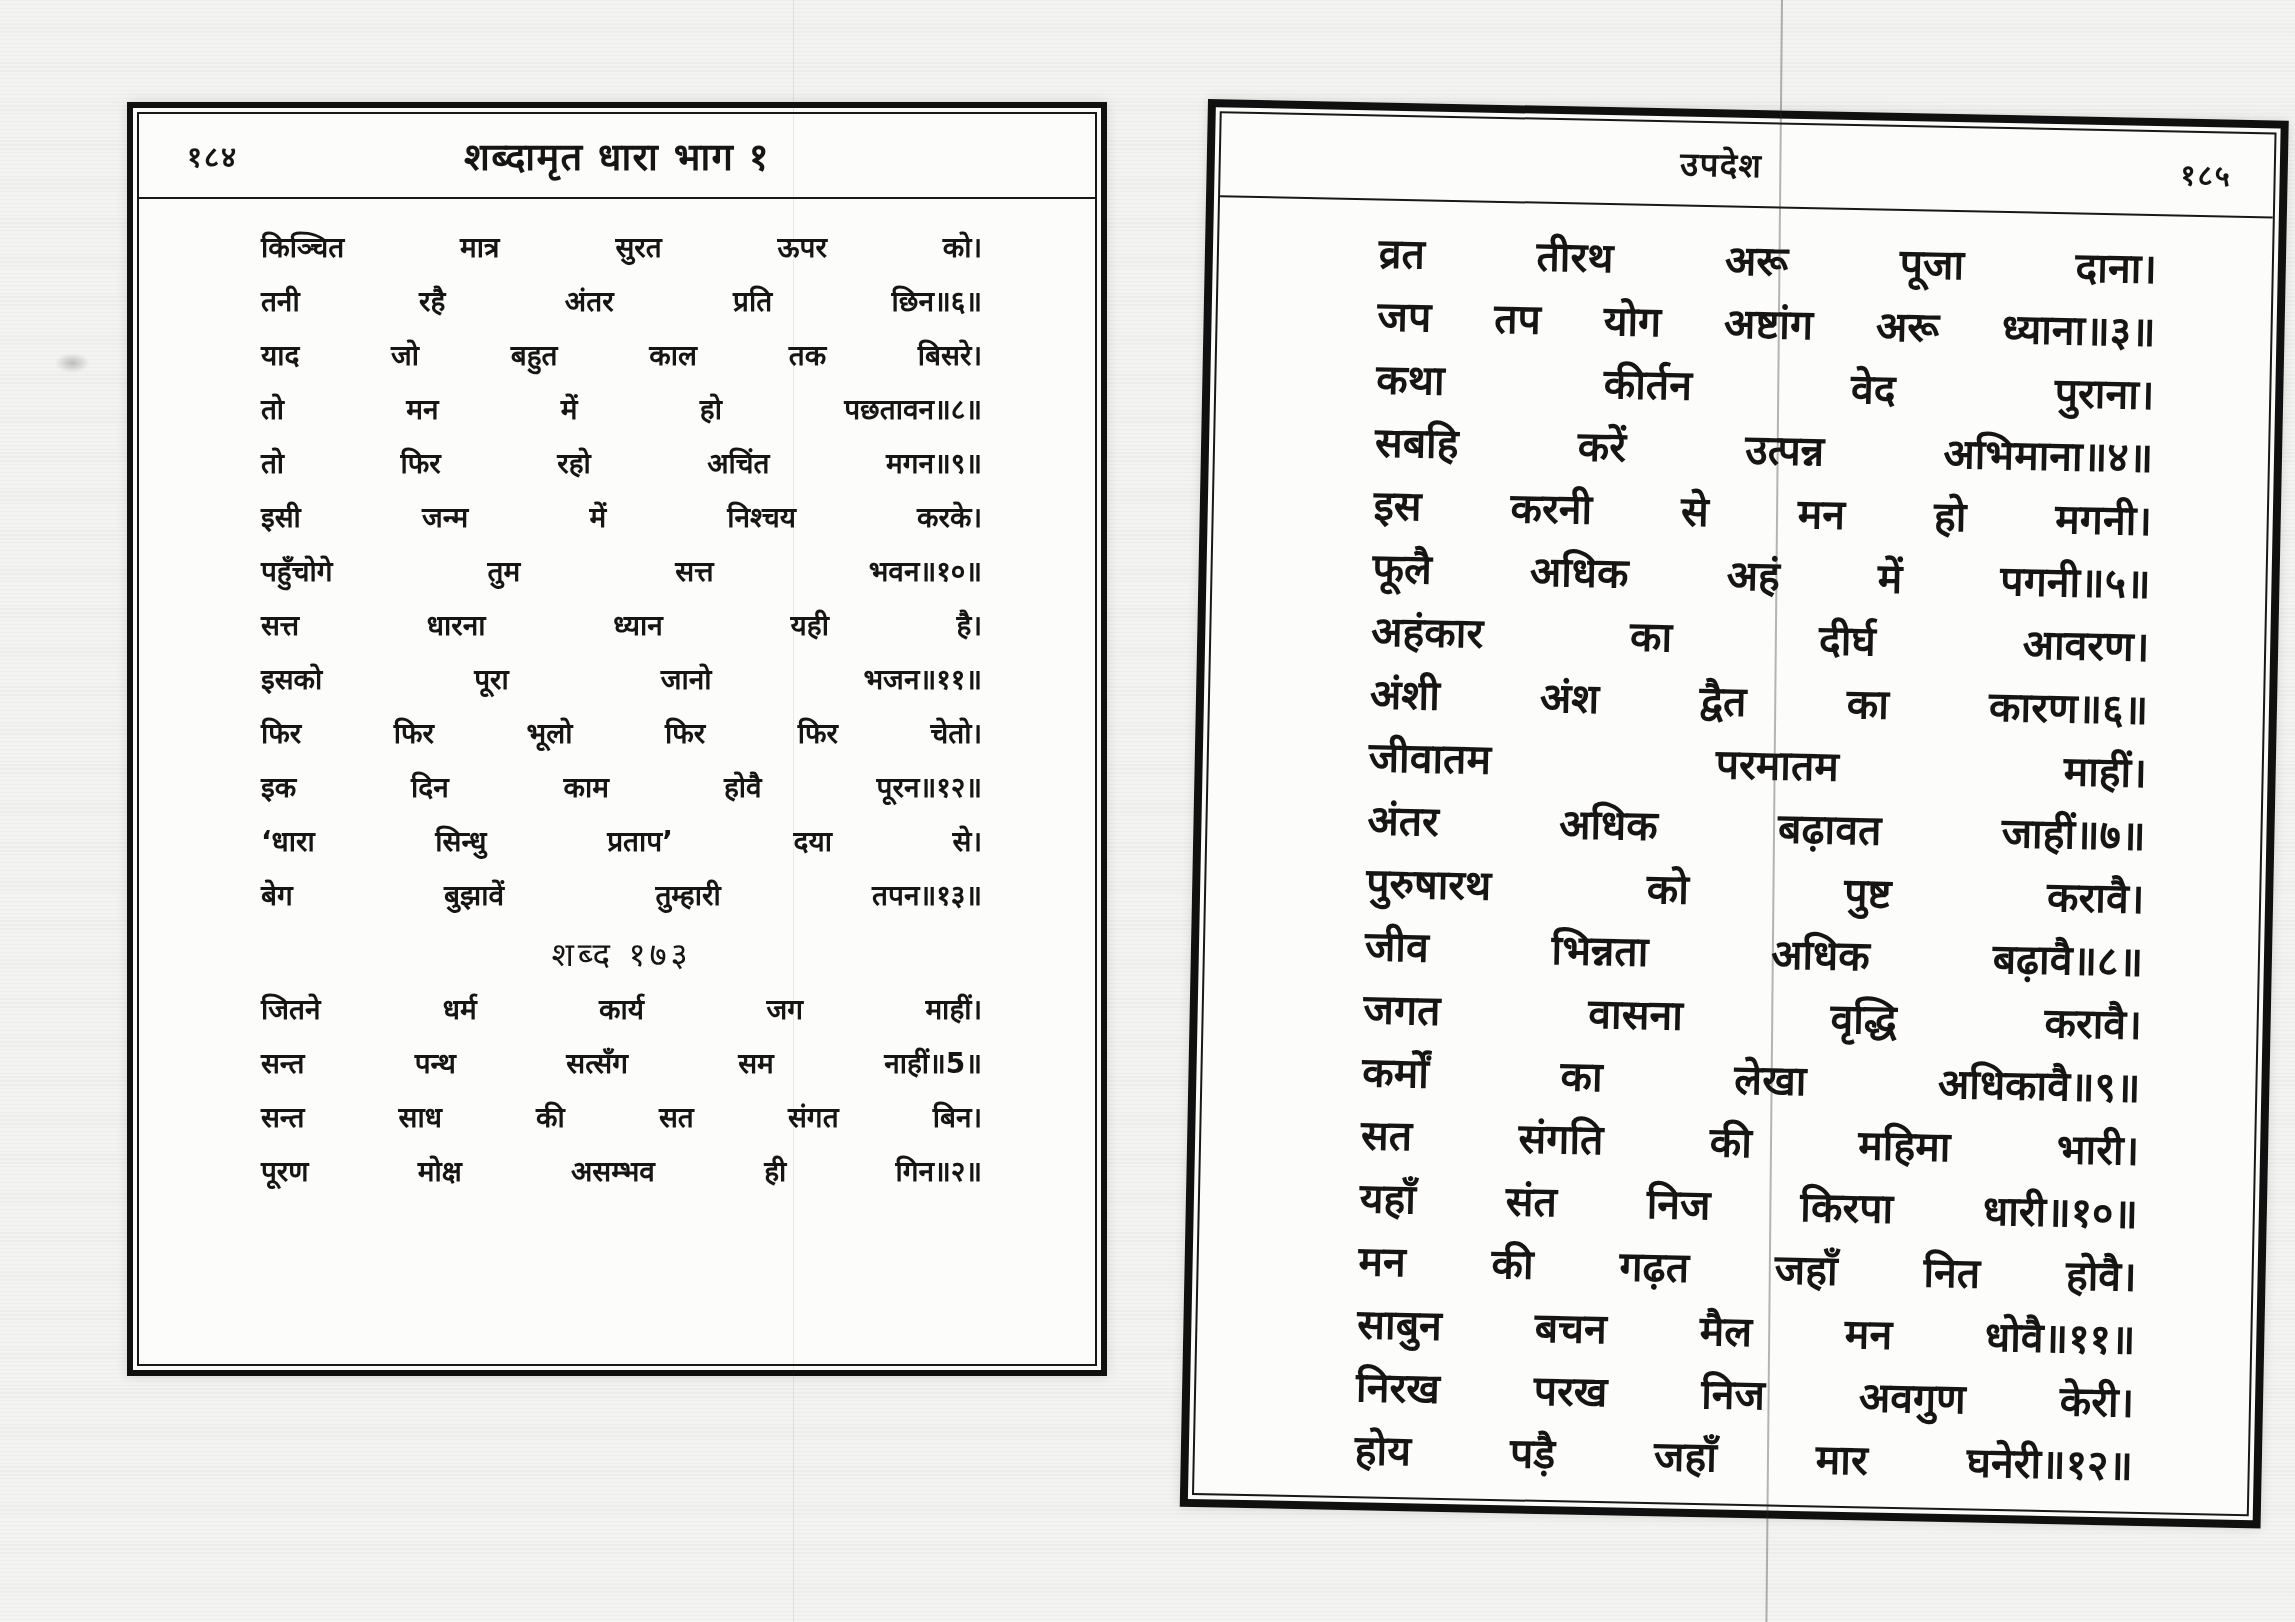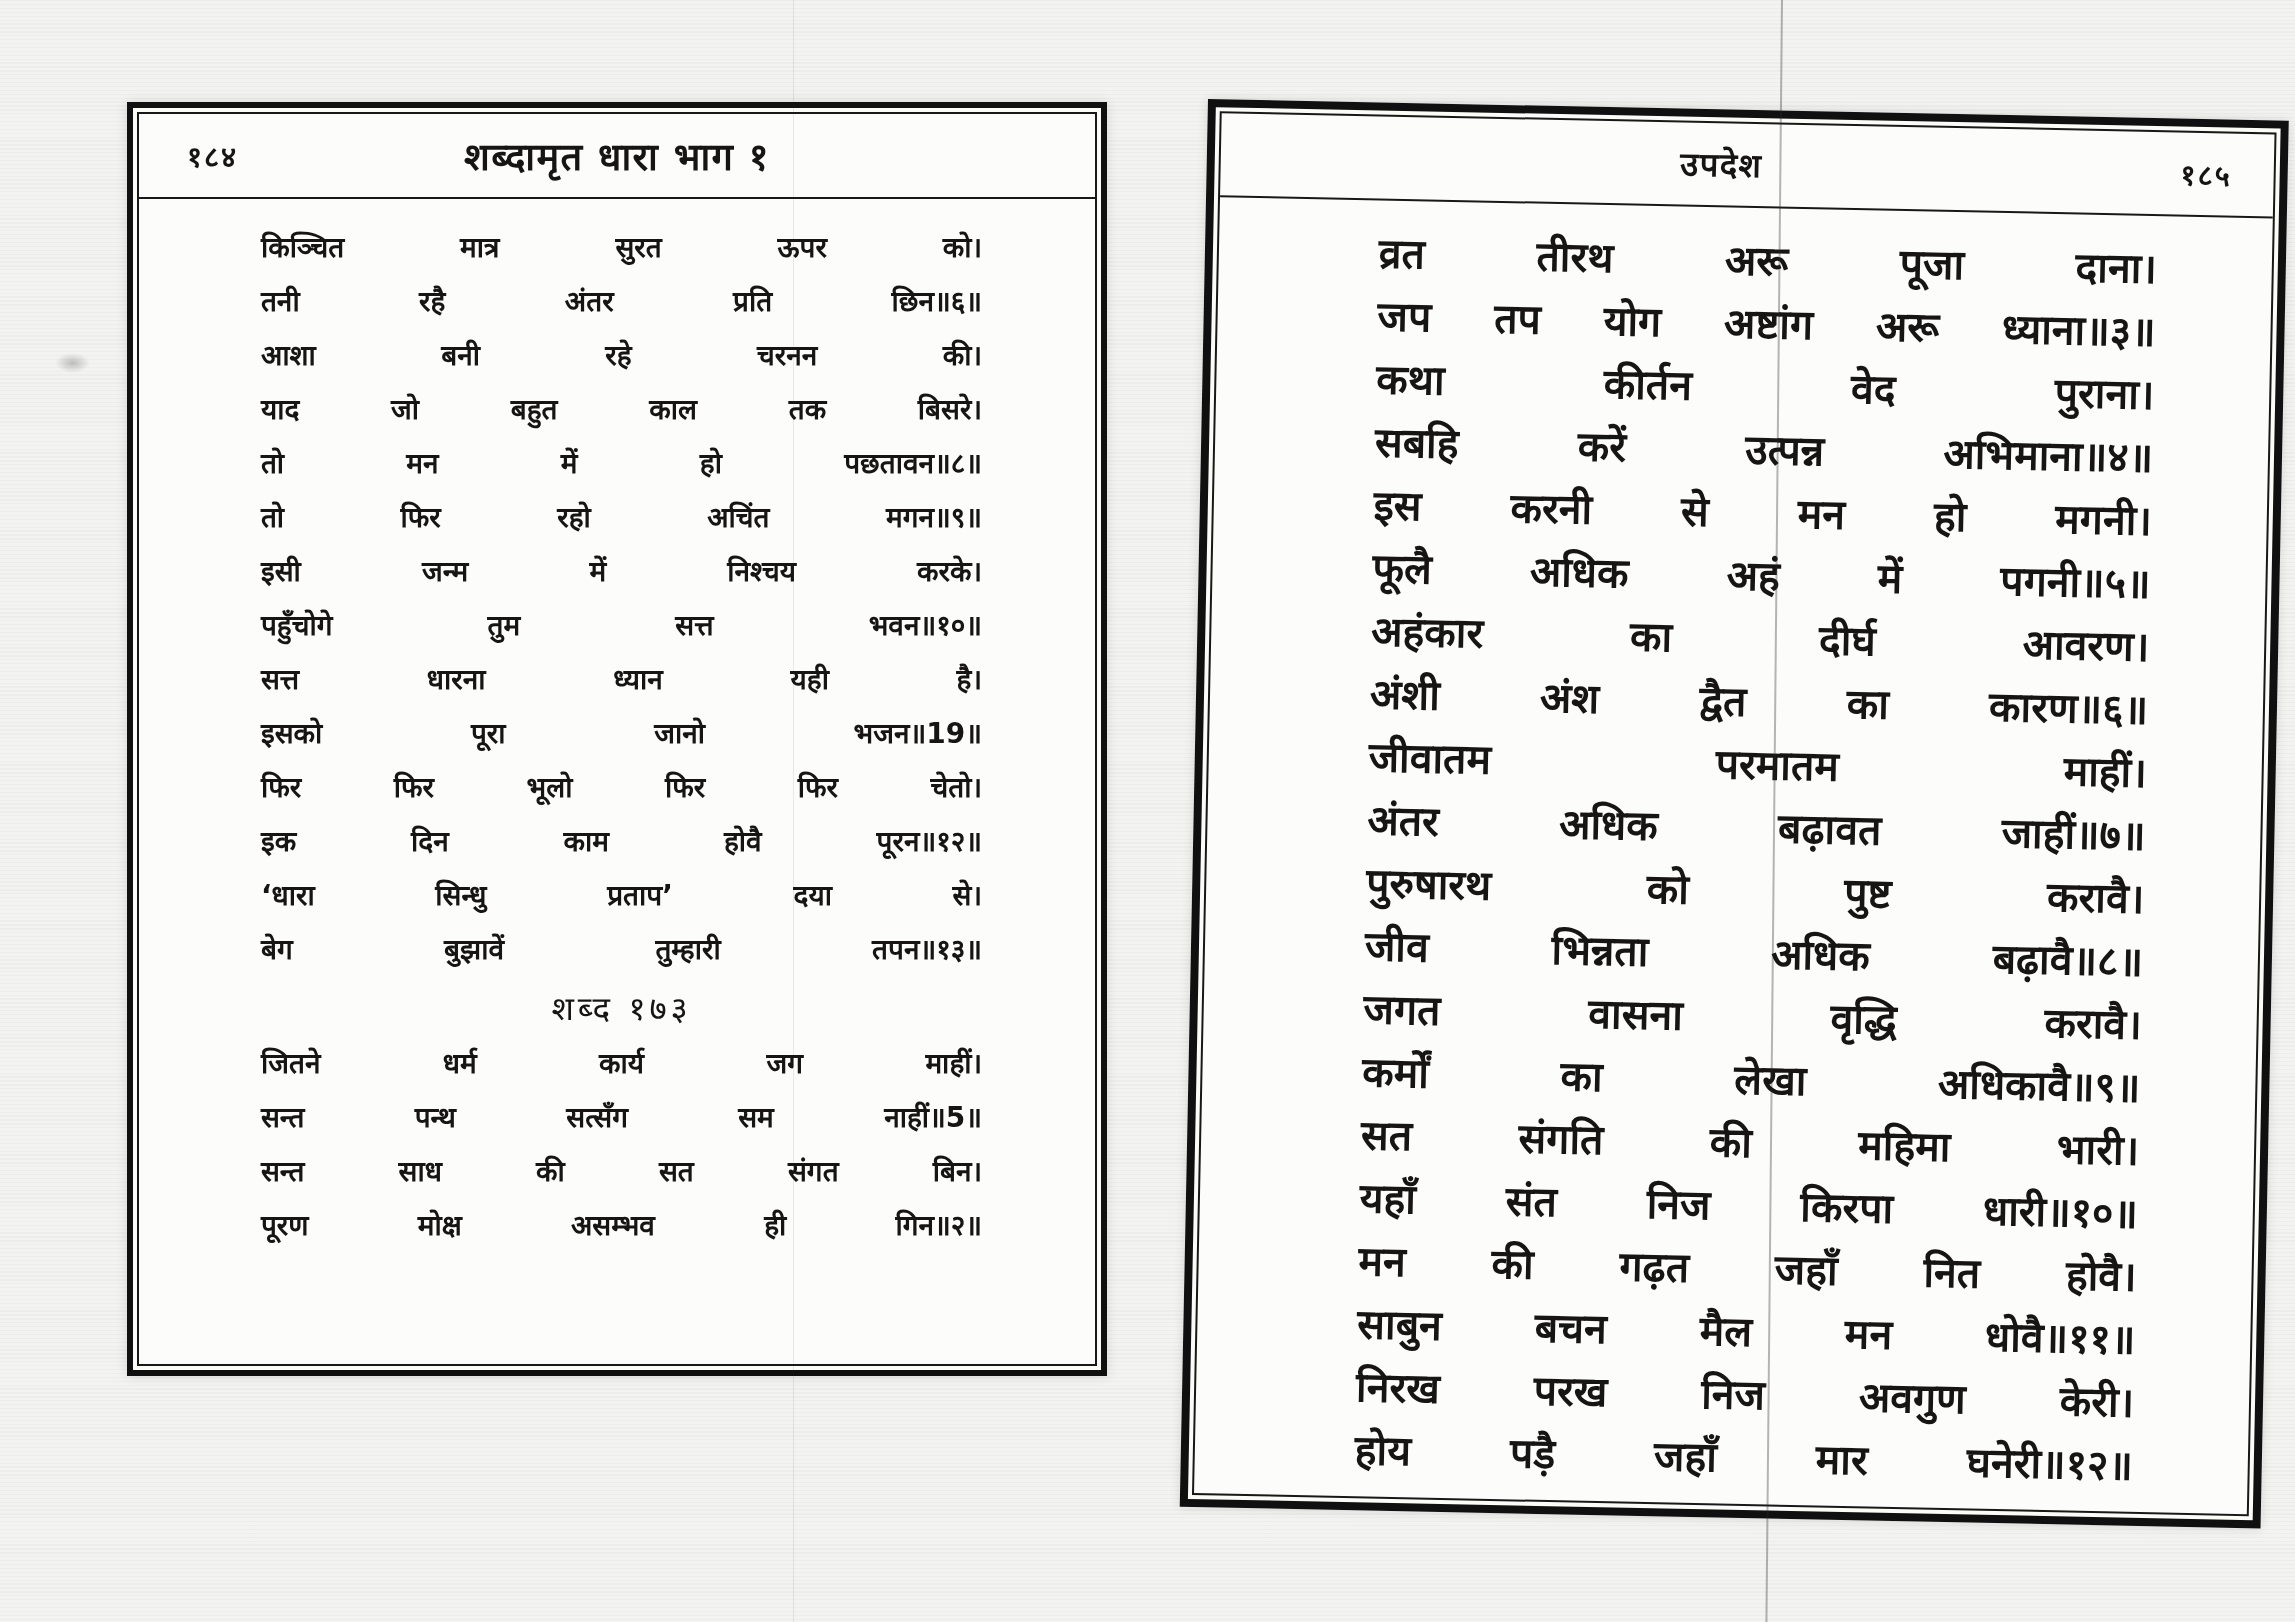--- a/index.html
+++ b/index.html
@@ -129,28 +129,27 @@
 <div class="page page-left">
   <div class="page-inner">
     <div class="page-header">
       <span class="page-num at-left">१८४</span>
       <span class="page-title">शब्दामृत धारा भाग १</span>
     </div>
     <div class="page-body">
       <div class="verse-block">
           <div class="verse-line">किञ्चित मात्र सुरत ऊपर को।</div>
           <div class="verse-line">तनी रहै अंतर प्रति छिन॥६॥</div>
-          <div class="verse-line">आशा बनी रहे चरनन की।</div>
           <div class="verse-line">याद जो बहुत काल तक बिसरे।</div>
           <div class="verse-line">तो मन में हो पछतावन॥८॥</div>
           <div class="verse-line">तो फिर रहो अचिंत मगन॥९॥</div>
           <div class="verse-line">इसी जन्म में निश्चय करके।</div>
           <div class="verse-line">पहुँचोगे तुम सत्त भवन॥१०॥</div>
           <div class="verse-line">सत्त धारना ध्यान यही है।</div>
-          <div class="verse-line">इसको पूरा जानो भजन॥19॥</div>
+          <div class="verse-line">इसको पूरा जानो भजन॥११॥</div>
           <div class="verse-line">फिर फिर भूलो फिर फिर चेतो।</div>
           <div class="verse-line">इक दिन काम होवै पूरन॥१२॥</div>
           <div class="verse-line">‘धारा सिन्धु प्रताप’ दया से।</div>
           <div class="verse-line">बेग बुझावें तुम्हारी तपन॥१३॥</div>
         </div>
       <div class="section-heading">शब्द १७३</div>
       <div class="verse-block">
           <div class="verse-line">जितने धर्म कार्य जग माहीं।</div>
           <div class="verse-line">सन्त पन्थ सत्सँग सम नाहीं॥5॥</div>
           <div class="verse-line">सन्त साध की सत संगत बिन।</div>

